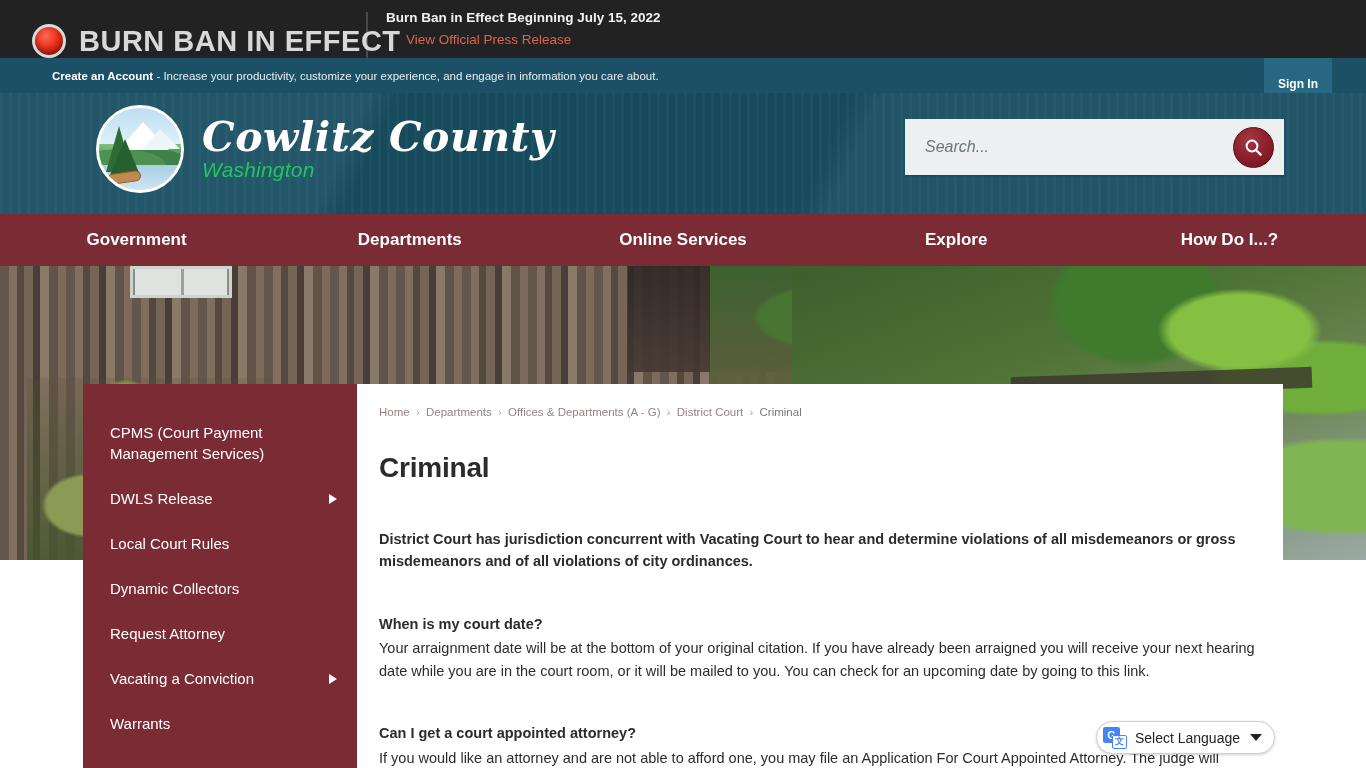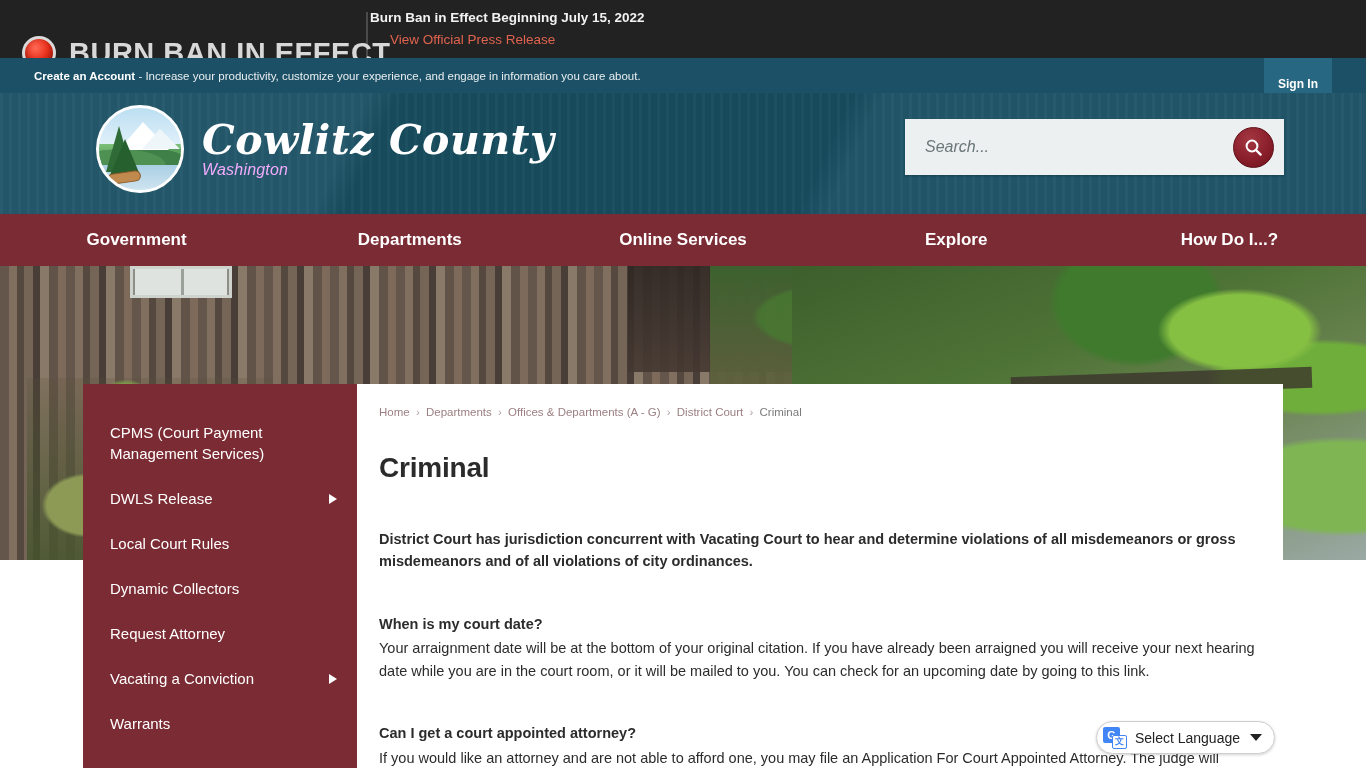--- a/index.html
+++ b/index.html
@@ -12,53 +12,53 @@
 
   
   .alert-bar {
     position: absolute; top: 0; left: 0;
     width: 1366px; height: 58px;
     background: #222222;
     display: flex; align-items: center;
   }
   .alert-icon-wrap {
     width: 368px; height: 58px;
-    display: flex; align-items: flex-end;
-    padding-left: 22px;
+    display: flex; align-items: center;
+    padding-left: 32px;
     border-right: 2px solid #4a4a4a;
     margin-top: 24px;
   }
   .alert-dot {
     width: 34px; height: 34px; border-radius: 50%;
     background: radial-gradient(circle at 38% 32%, #ff6a55 0%, #e8301b 48%, #b01208 100%);
     border: 3px solid #d9d9d9;
     flex: 0 0 auto;
     box-shadow: inset 0 -3px 6px rgba(0,0,0,.35);
   }
   .alert-title {
     color: #d8d8d8;
     font-size: 29px;
     font-weight: 700;
     letter-spacing: .5px;
     margin-left: 13px;
     white-space: nowrap;
     font-stretch: condensed;
   }
-  .alert-right { padding-left: 2px; line-height: 1.35; }
+  .alert-right { padding-left: 18px; line-height: 1.35; }
   .alert-headline { color: #f2f2f2; font-size: 13.5px; font-weight: 700; }
   .alert-link {
     color: #e0634f; font-size: 13.5px; text-decoration: none; display: block; margin-top: 3px; margin-left: 20px;
   }
 
   
   .account-bar {
     position: absolute; top: 58px; left: 0;
     width: 1366px; height: 35px;
     background: #1b5066;
-    display: flex; align-items: center;
+    display: flex; align-items: center; padding-left: 18px;
   }
   .account-text {
     margin-left: 34px; font-size: 11.5px; color: #e9eef0;
   }
   .account-text b { font-weight: 700; color: #ffffff; }
   .signin-btn {
     position: absolute; right: 34px; top: 0;
     width: 68px; height: 51px;
     background: #276781;
     color: #ffffff; font-size: 12px; font-weight: 700;
@@ -116,21 +116,21 @@
     border-radius: 6px; transform: rotate(-8deg);
     border: 1.5px solid #8c5c2a; }
   .brand-text { margin-left: 18px; }
   .brand-name {
     font-family: "DejaVu Serif", serif;
     font-style: italic; font-weight: 700;
     font-size: 41px; color: #ffffff; line-height: 1;
     letter-spacing: .5px;
   }
   .brand-sub {
-    font-size: 16px; color: #f0abfc; font-style: italic;
+    font-size: 21px; color: #22c55e; font-style: italic;
     font-weight: 400; letter-spacing: .2px;
   }
   .search-wrap {
     position: absolute; right: 82px; top: 26px;
     width: 379px; height: 56px;
     background: #edf0f0;
     display: flex; align-items: center;
     box-shadow: 0 1px 2px rgba(0,0,0,.25);
   }
   .search-input {

